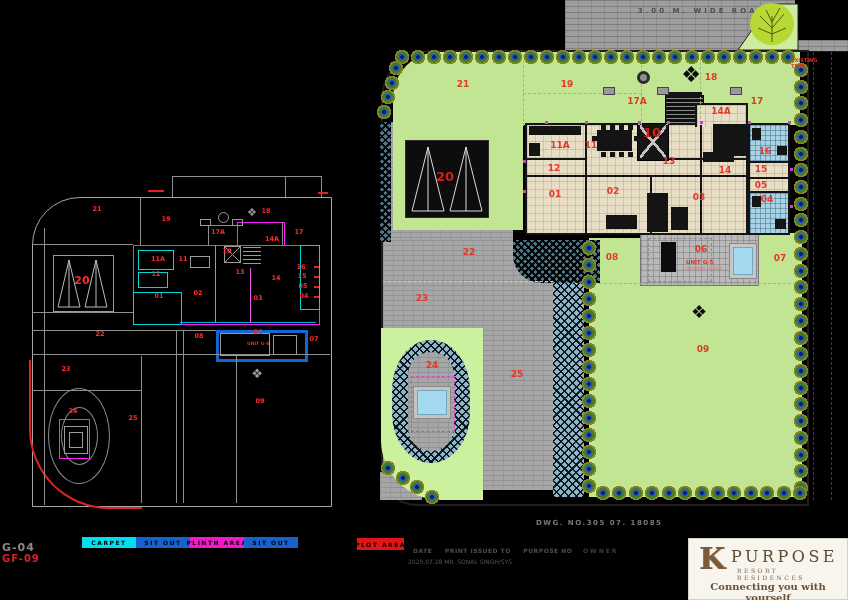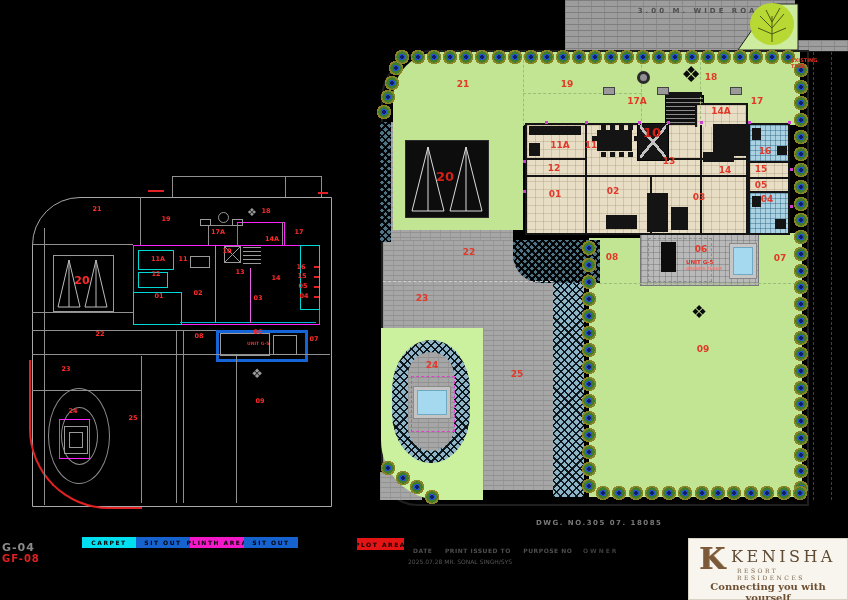--- a/index.html
+++ b/index.html
@@ -411,22 +411,22 @@
 
   <div class="abs" style="left:536px;top:519px;font-size:7px;font-weight:bold;letter-spacing:1.5px;color:#787878;">DWG. NO.305 07. 18085</div>
   <div class="abs" style="left:413px;top:547px;font-size:6px;font-weight:bold;color:#4f4f4f;letter-spacing:.5px;white-space:nowrap;">
     <span>DATE</span>
     <span style="margin-left:10px;">PRINT ISSUED TO</span>
     <span style="margin-left:10px;">PURPOSE NO</span>
     <span style="margin-left:8px;letter-spacing:2px;color:#3e3e3e;">OWNER</span>
   </div>
   <div class="abs" style="left:408px;top:558px;font-size:6px;color:#555;">2025.07.28 MR. SONAL SINGH/SYS</div>
   <div class="abs" style="left:2px;top:541px;font-size:11px;font-weight:bold;color:#8a8a8a;letter-spacing:1px;">G-04</div>
-  <div class="abs" style="left:2px;top:553px;font-size:10px;font-weight:bold;color:#e02020;letter-spacing:1px;">GF-08</div>
+  <div class="abs" style="left:2px;top:553px;font-size:10px;font-weight:bold;color:#e02020;letter-spacing:1px;">GF-09</div>
 
   <div class="abs" style="left:688px;top:538px;width:158px;height:60px;background:#f8f5ee;border:1px solid #d8d2c4;">
     <div class="abs" style="left:10px;top:2px;width:30px;height:38px;font-family:'DejaVu Serif',serif;font-size:30px;color:#7a5a3a;font-weight:bold;text-shadow:1px 0 0 #a98c64;">K</div>
-    <div class="abs" style="left:42px;top:8px;font-family:'DejaVu Serif',serif;font-size:16px;letter-spacing:3.5px;color:#5f4a33;">KENISHA</div>
+    <div class="abs" style="left:42px;top:8px;font-family:'DejaVu Serif',serif;font-size:16px;letter-spacing:3.5px;color:#5f4a33;">PURPOSE</div>
     <div class="abs" style="left:48px;top:28px;font-family:'DejaVu Serif',serif;font-size:6px;letter-spacing:2.5px;color:#7a654a;">RESORT RESIDENCES</div>
     <div class="abs" style="left:0;top:42px;width:158px;text-align:center;font-family:'DejaVu Serif',serif;font-size:10px;font-weight:bold;color:#6d5033;">Connecting you with yourself</div>
   </div>
 
 </div>
 
 </body></html>

